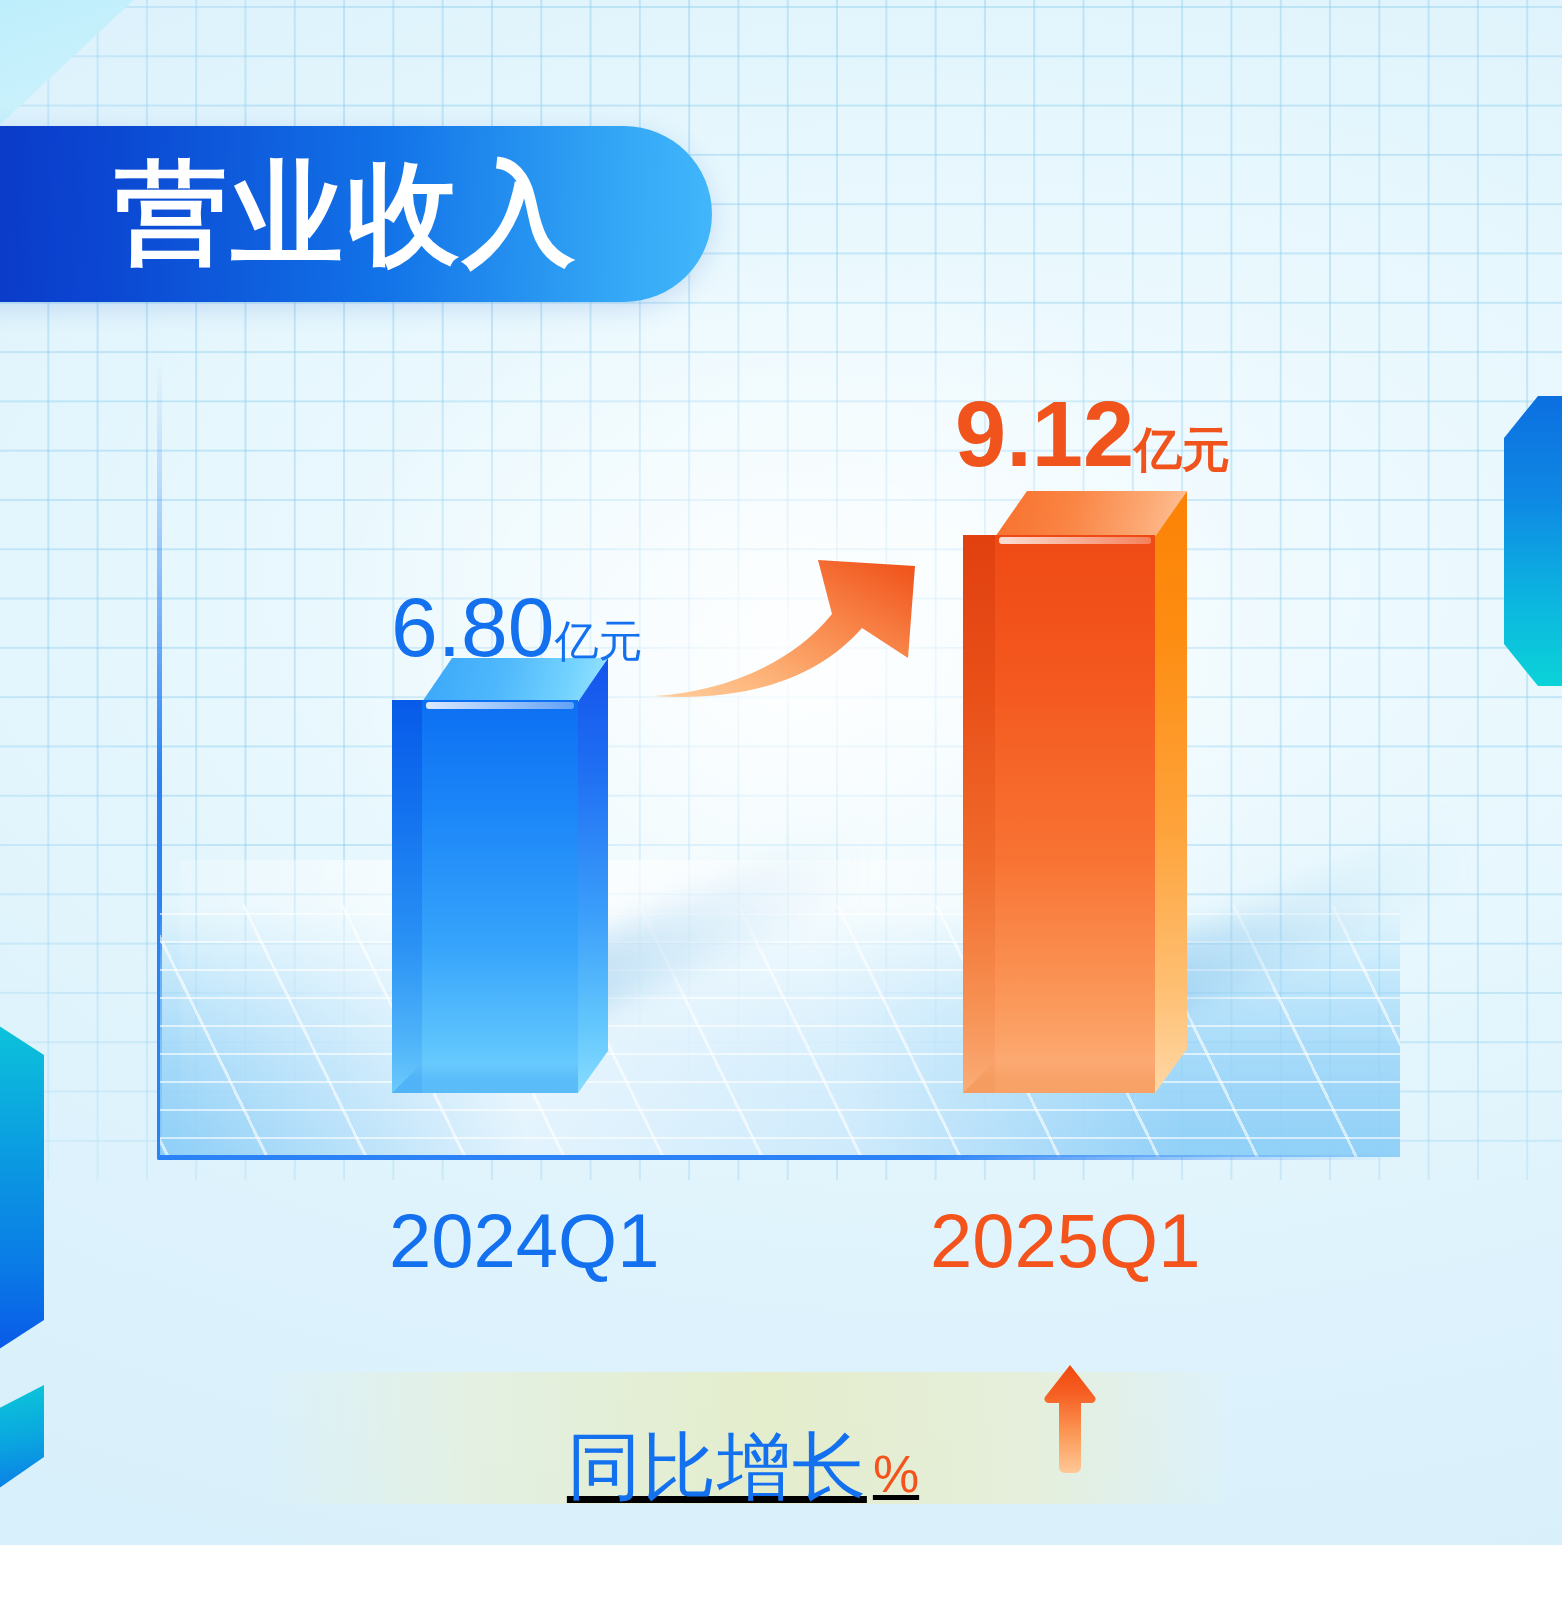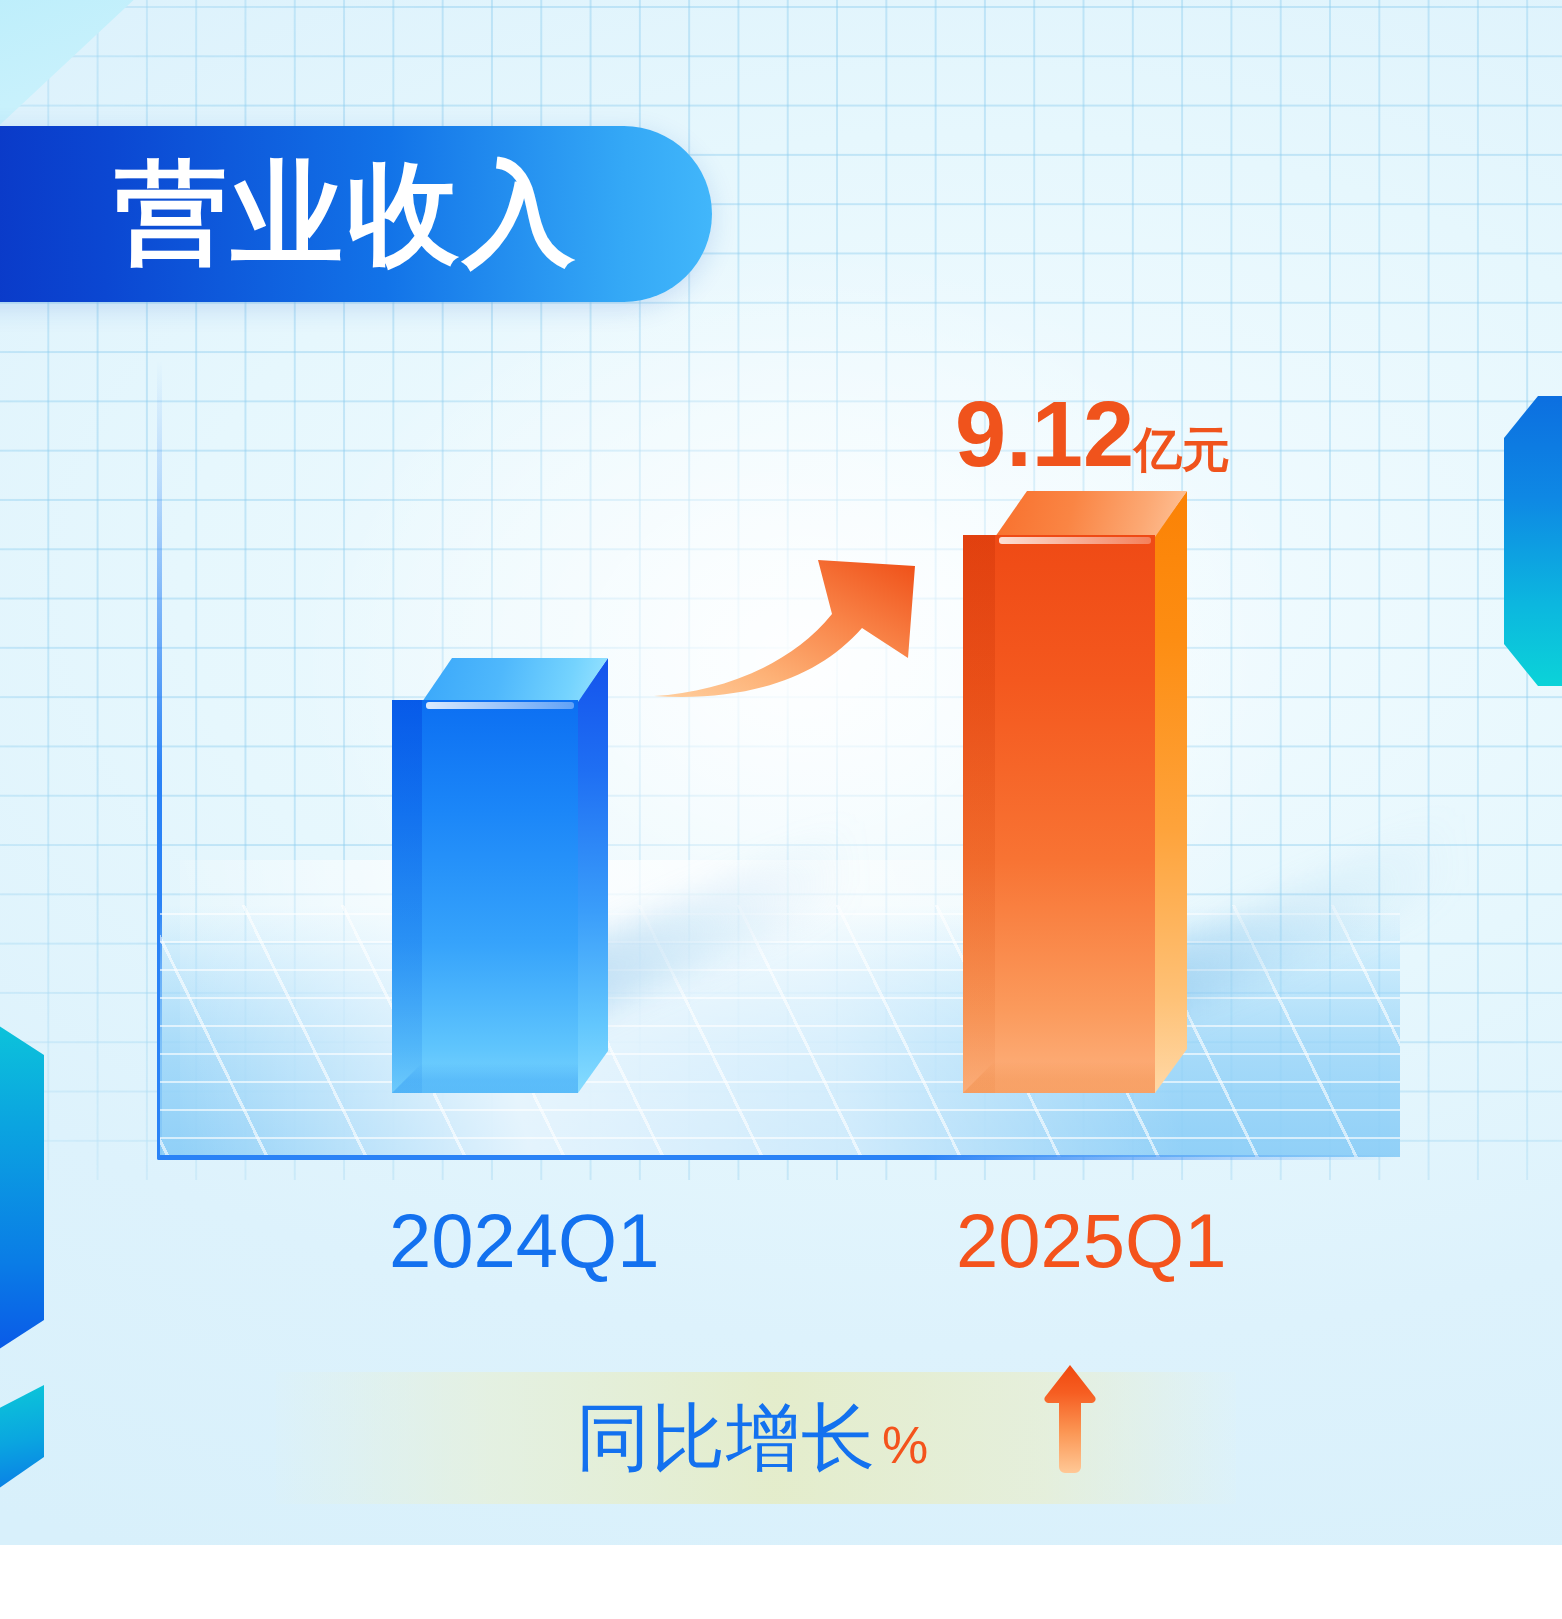--- a/index.html
+++ b/index.html
@@ -274,31 +274,32 @@
   }
 
   
   .cat-label {
     position: absolute;
     font-size: 76px;
     line-height: 1;
     white-space: nowrap;
   }
   #cat-2024 { left: 389px; top: 1203px; color: #1371ef; }
-  #cat-2025 { left: 956px; top: 1203px; color: #f4531c; }
+  #cat-2025 { left: 930px; top: 1203px; color: #f4531c; }
 
   
   .growth-banner {
     position: absolute;
-    left: 276px; top: 1372px;
+    left: 267px; top: 1372px;
     width: 960px; height: 132px;
     background: linear-gradient(to right, rgba(232,241,225,0.05) 0%, rgba(231,240,216,0.72) 22%, rgba(229,236,197,0.88) 52%, rgba(233,238,206,0.70) 80%, rgba(238,245,226,0.06) 100%);
     display: flex;
-    align-items: center;
+    align-items: flex-end;
     justify-content: center;
+    text-decoration: underline;
   }
   .growth-inner {
     display: flex;
     align-items: baseline;
     line-height: 1;
     transform: translateX(-4px);
   }
   .growth-prefix {
     font-size: 74px;
     color: #1371ef;
@@ -360,20 +361,23 @@
   </div>
 
   <div class="bar3d" id="bar-2025">
     <div class="bar-side"></div>
     <div class="bar-top"></div>
     <div class="bar-front">
       <div class="bar-gloss"></div>
     </div>
   </div>
 
+  <div class="value-label" id="value-2024">
+    <span class="num">6.80</span><span class="unit">亿元</span>
+  </div>
   <div class="value-label" id="value-2025">
     <span class="num">9.12</span><span class="unit">亿元</span>
   </div>
 
   <svg class="growth-arrow" viewBox="0 0 280 150">
     <defs>
       <linearGradient id="arrowGrad" x1="0" y1="1" x2="1" y2="0">
         <stop offset="0%" stop-color="#ffcf9f"></stop>
         <stop offset="30%" stop-color="#fdb176"></stop>
         <stop offset="62%" stop-color="#f9864a"></stop>

